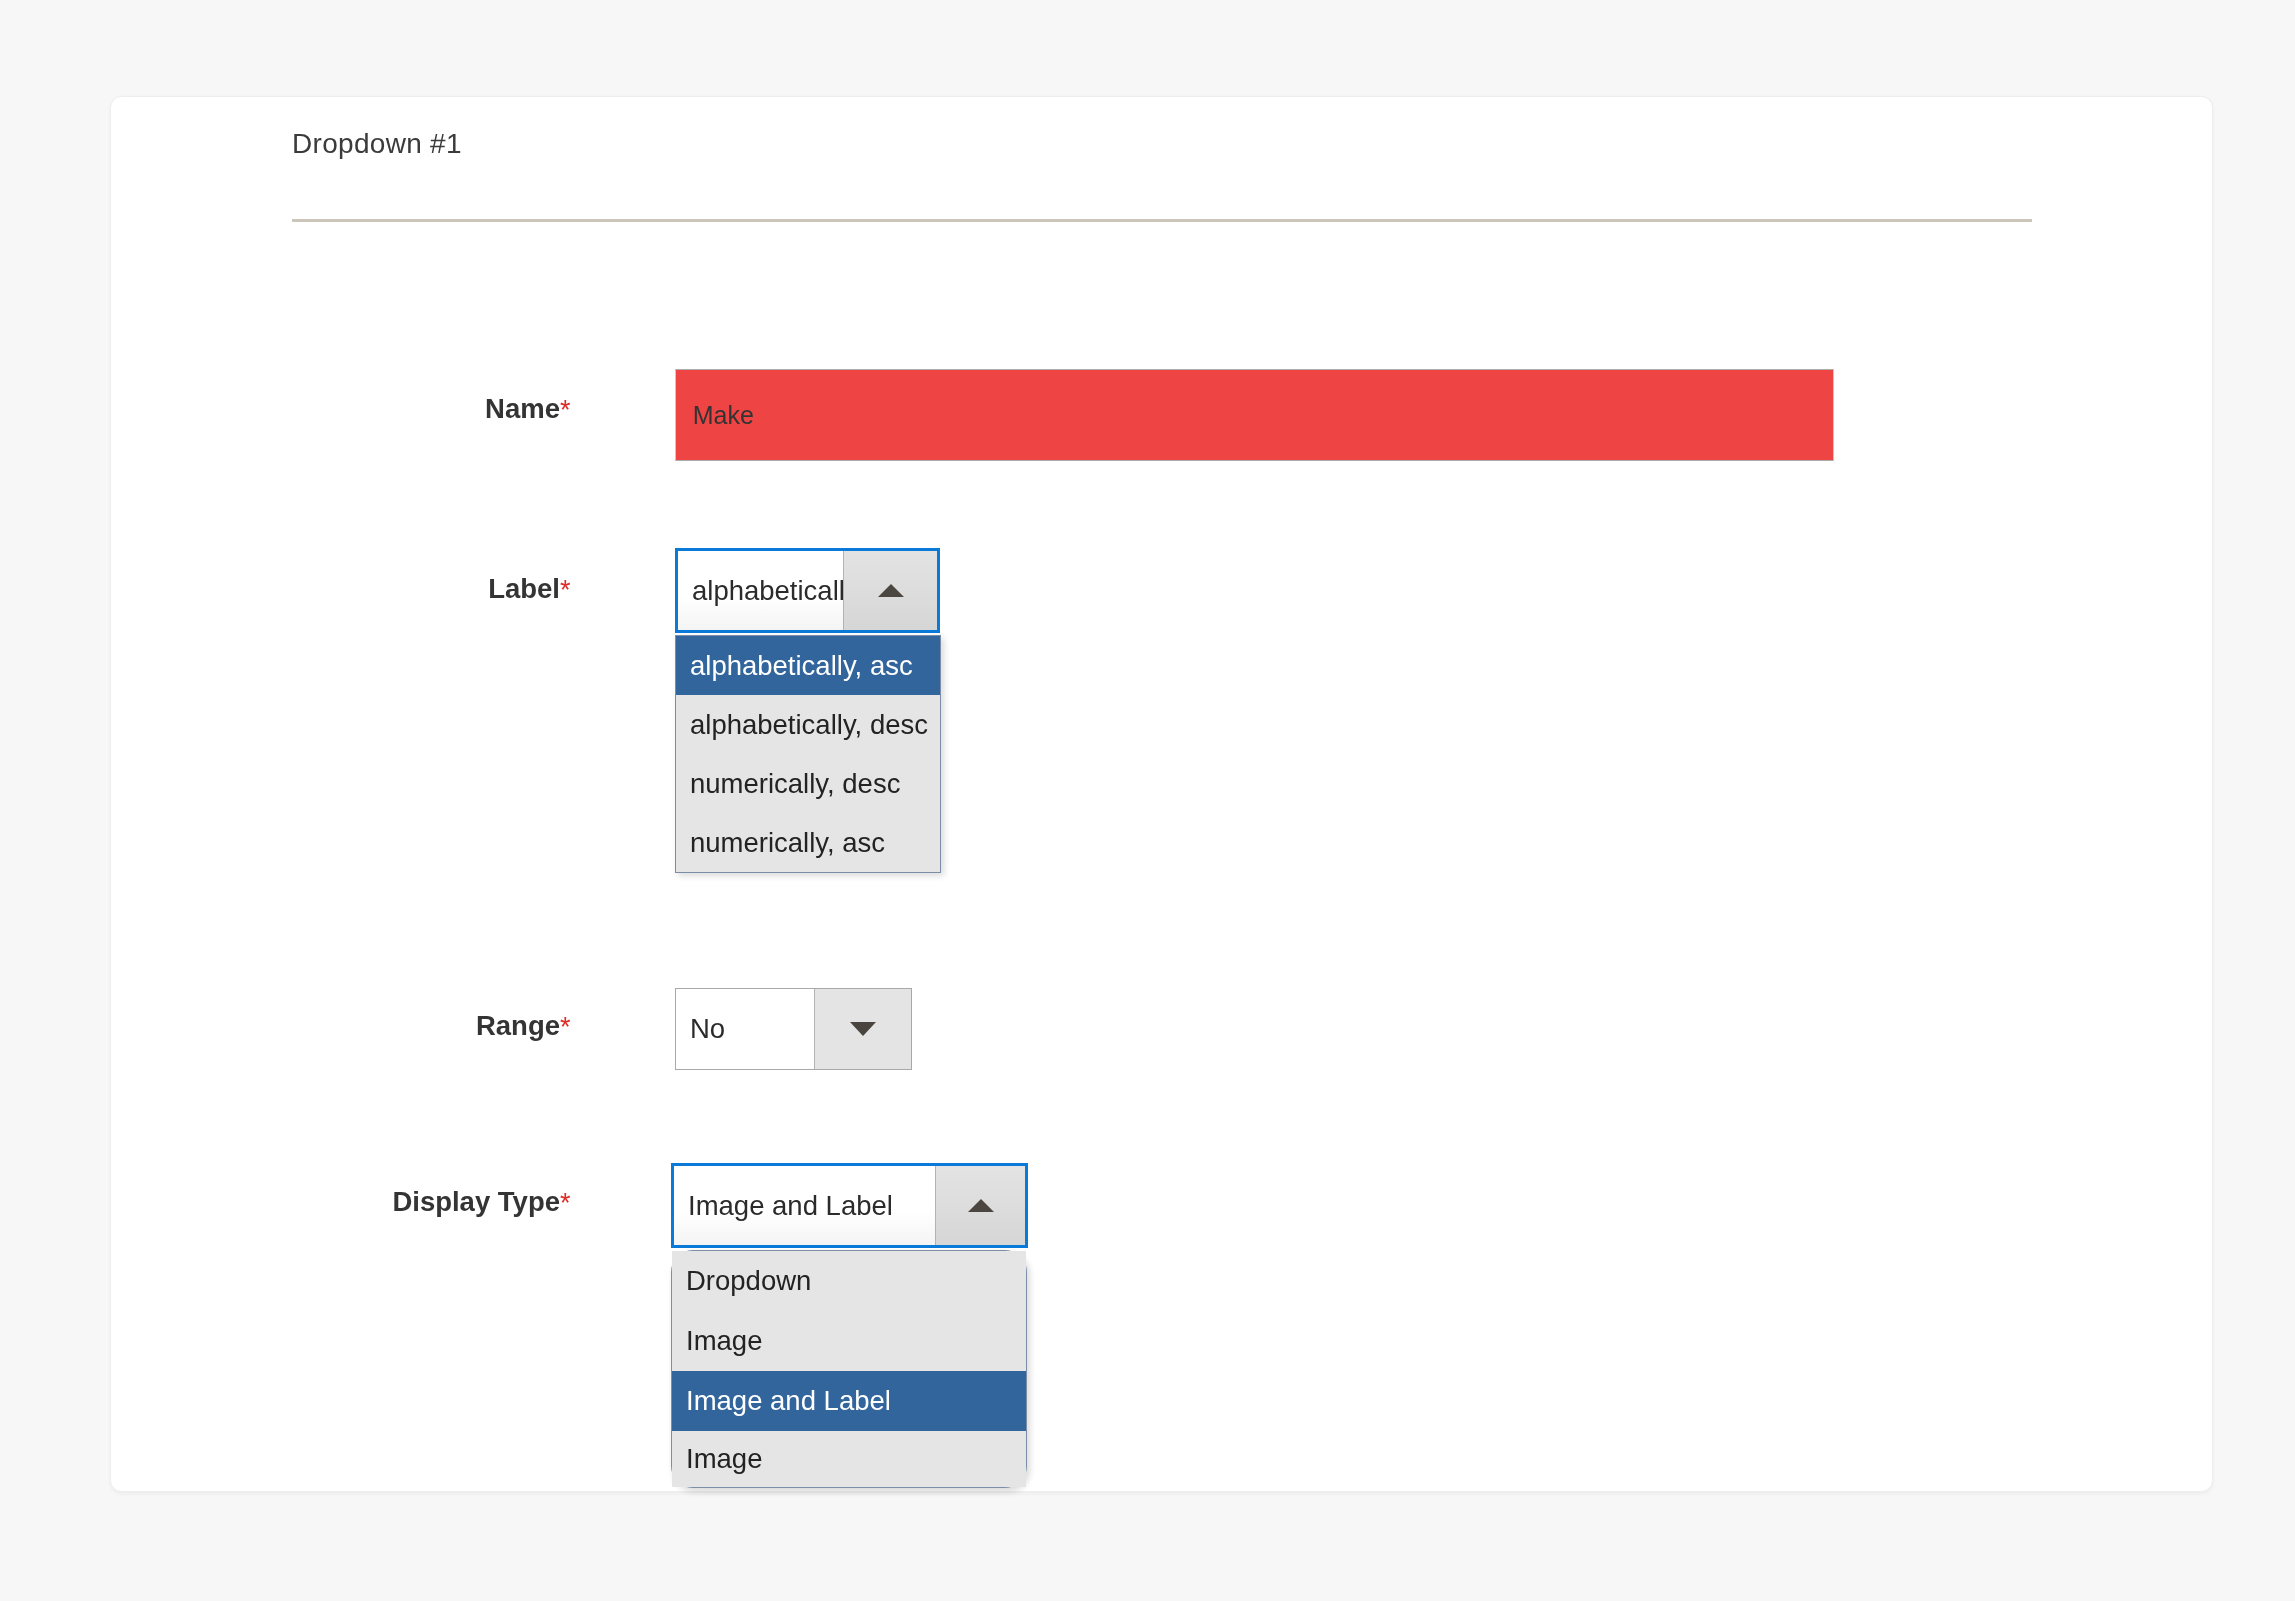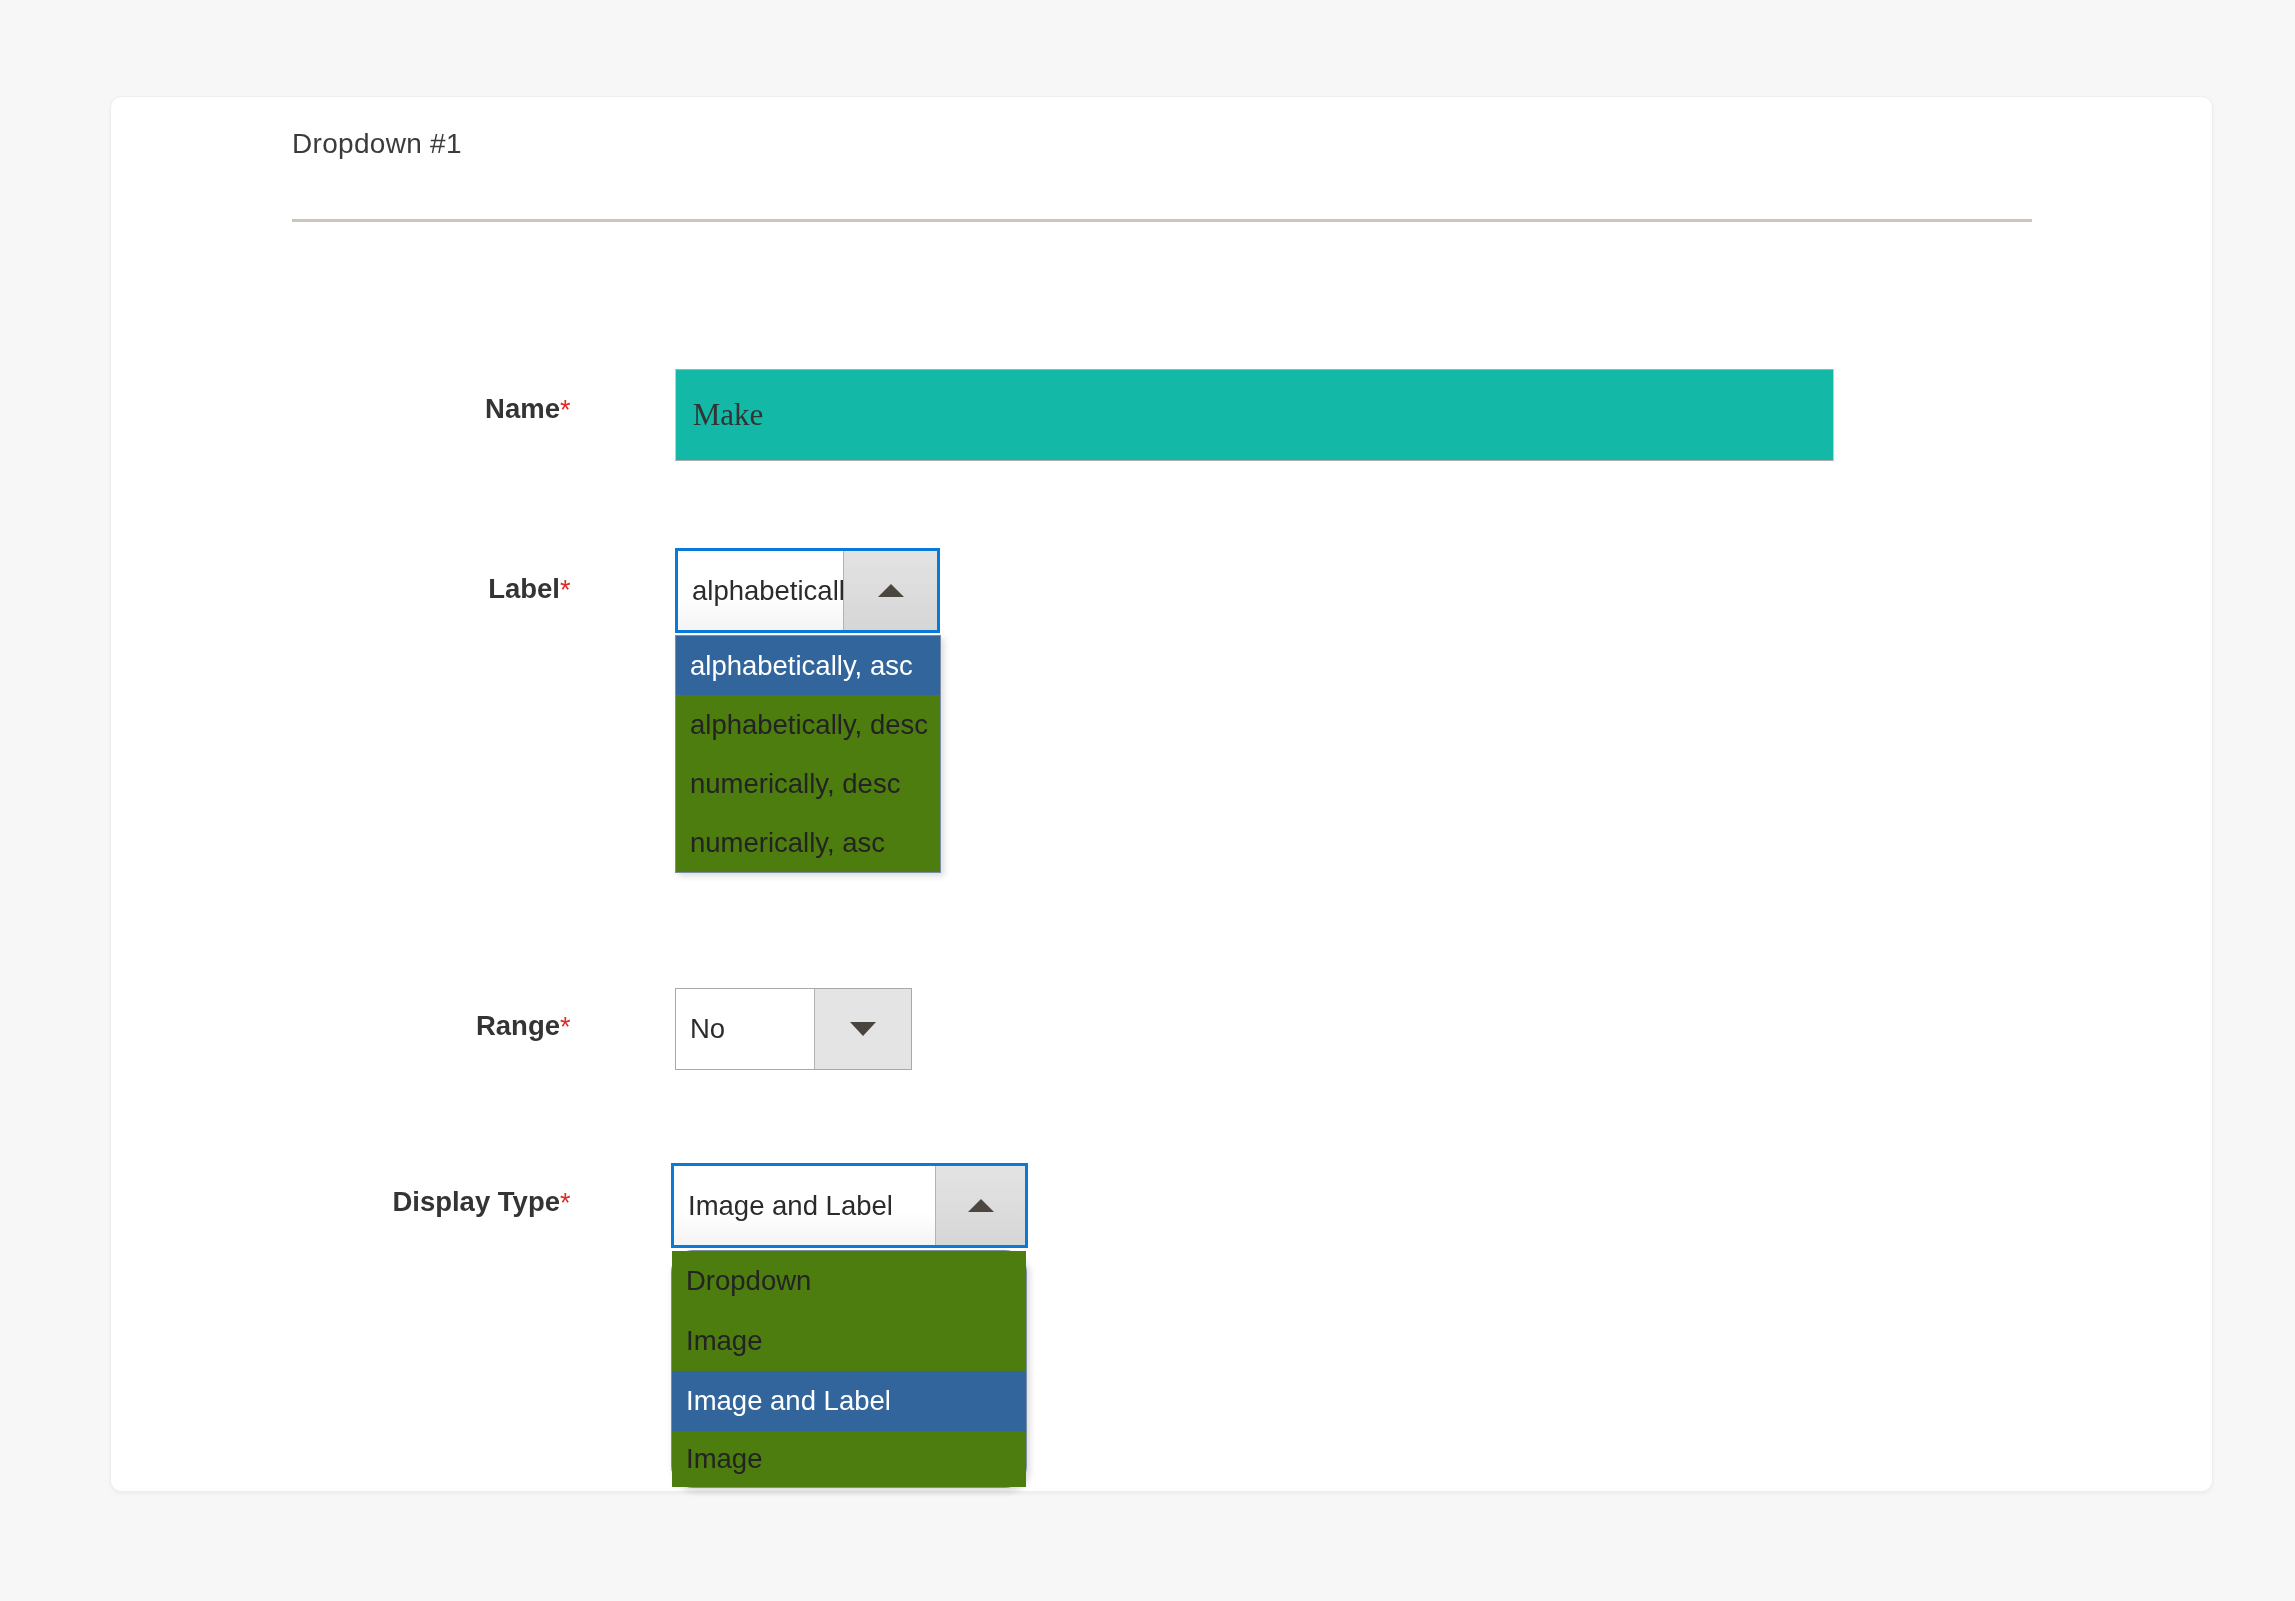--- a/index.html
+++ b/index.html
@@ -70,32 +70,32 @@
     font-size: 27px;
     color: #e02b27;
     line-height: 1;
     font-family: "Liberation Sans", sans-serif;
   }
 
   
   .text-input {
     position: absolute;
     box-sizing: border-box;
-    background: #14b8a6;
+    background: #ef4444;
     border: 0.6px solid #cccccc;
     border-top: 1.9px solid #adadad;
     border-bottom: 1.9px solid #adadad;
     border-left: 1.9px solid #c9c9c9;
     border-right: 1.9px solid #c9c9c9;
-    font-size: 31px;
+    font-size: 25px;
     color: #333333;
     padding: 0 16.7px;
     display: flex;
     align-items: center;
-    font-family: Liberation Serif, serif;
+    font-family: Liberation Sans, sans-serif;
   }
 
   
   .select-wrap {
     position: absolute;
     box-sizing: border-box;
     display: flex;
     align-items: stretch;
   }
   .select-wrap.focused {
@@ -159,21 +159,21 @@
   }
 
   .dropdown-option {
     box-sizing: border-box;
     font-size: 27.5px;
     color: #232323;
     padding: 0 6.4px 0 14px;
     display: flex;
     align-items: center;
     white-space: nowrap;
-    background: #4d7c0f;
+    background: #e5e5e5;
   }
   .dropdown-option.selected {
     background: #31659c;
     color: #ffffff;
   }
 </style>
 </head>
 <body>
 
 <div class="page">

